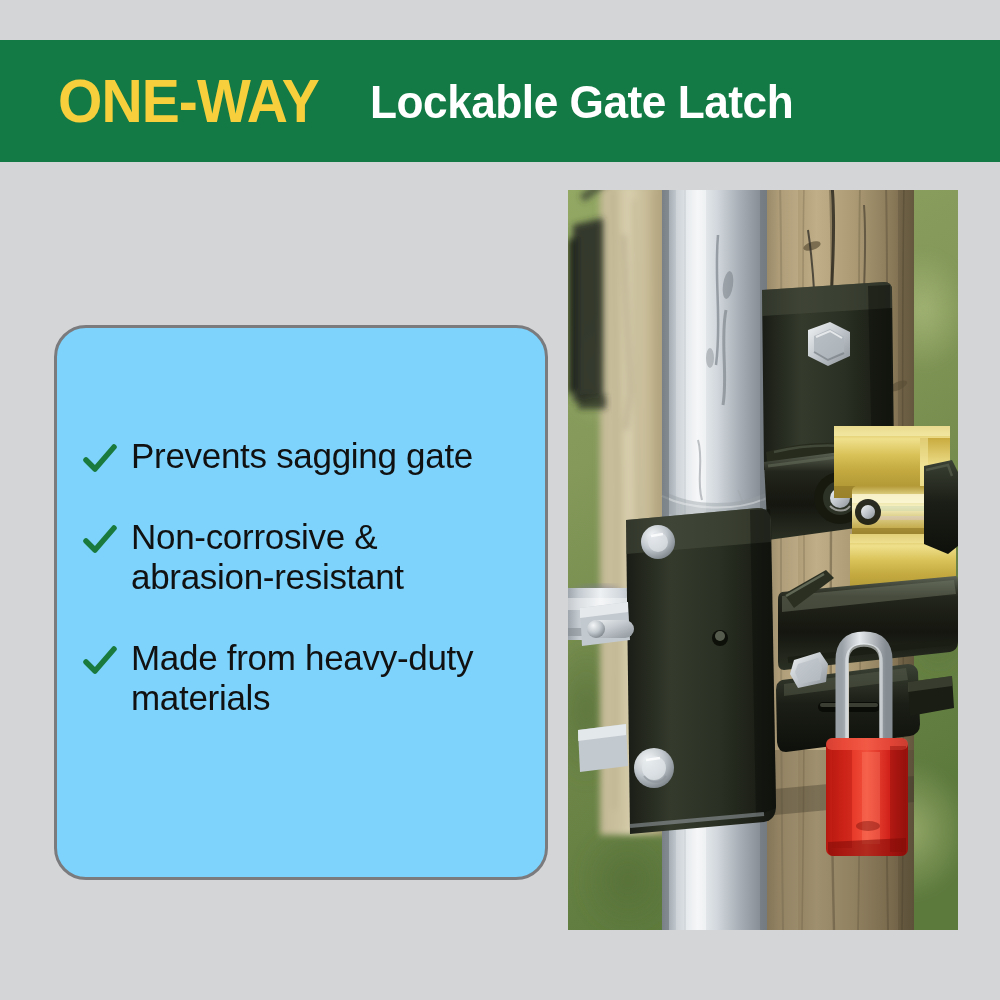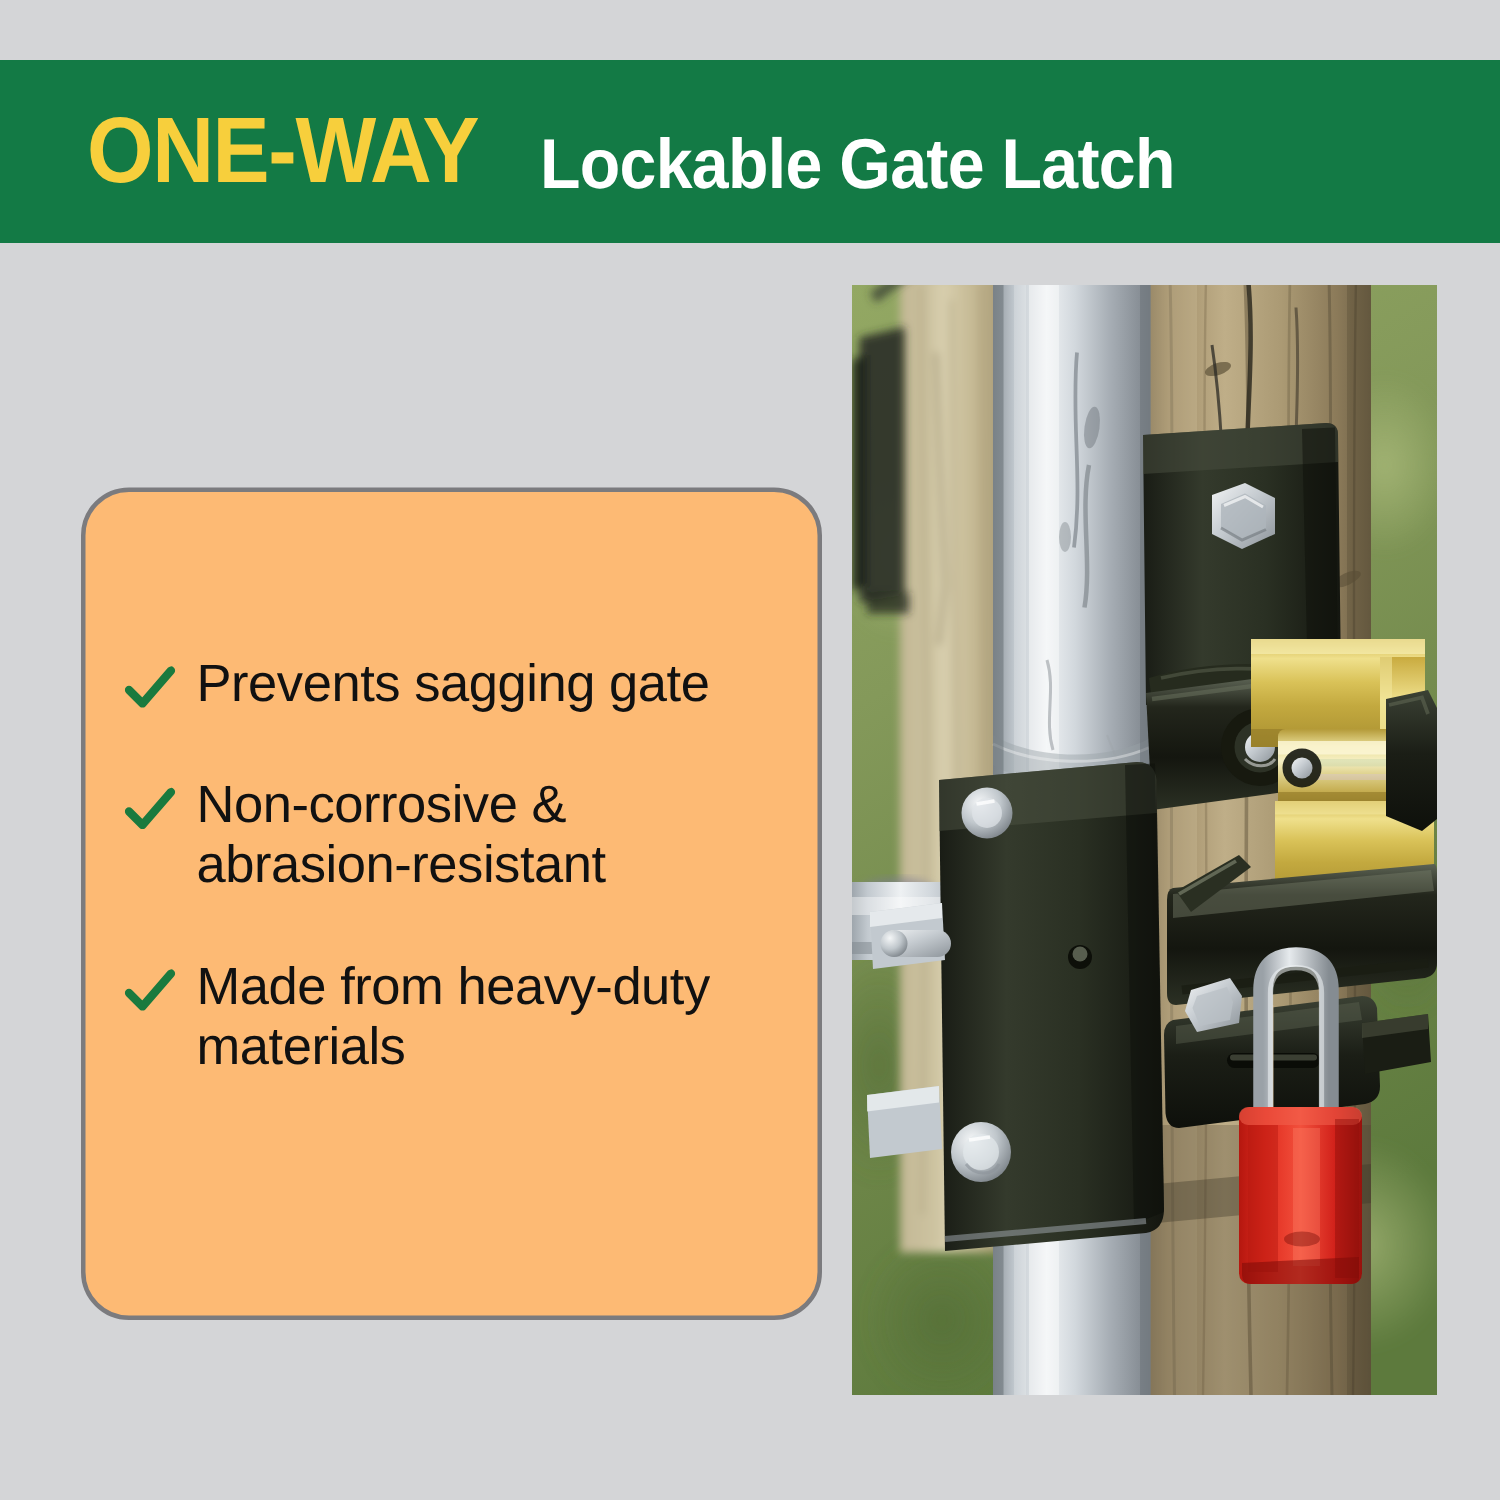--- a/index.html
+++ b/index.html
@@ -12,21 +12,21 @@
   }
   #page{position:absolute;inset:0;width:1000px;height:1000px;background:#d4d5d7;}
 
   
   .header-band{
     position:absolute;left:0;top:40px;width:1000px;height:122px;
     background:#137a45;
     display:flex;align-items:center;
   }
   .header-inner{
-    display:flex;align-items:flex-end;gap:18px;
+    display:flex;align-items:center;gap:28px;
     margin-left:58px;
   }
   .title-strong{
     font-size:62px;font-weight:bold;color:#f7cf3c;
     letter-spacing:-1px;
     transform:scaleX(.92);transform-origin:left center;
     line-height:1;
     white-space:nowrap;
   }
   .title-rest{
@@ -34,21 +34,21 @@
     letter-spacing:-0.5px;
     transform:scaleX(.94);transform-origin:left center;
     line-height:1;
     white-space:nowrap;
   }
 
   
   .feature-card{
     position:absolute;left:54px;top:325px;
     width:494px;height:555px;
-    background:#fdba74;
+    background:#7dd3fc;
     border:3px solid #7b7b7e;
     border-radius:32px;
     box-sizing:border-box;
   }
   .feature-list{
     position:absolute;left:26px;top:108px;right:18px;
     display:flex;flex-direction:column;
     gap:40px;
   }
   .feature-item{

